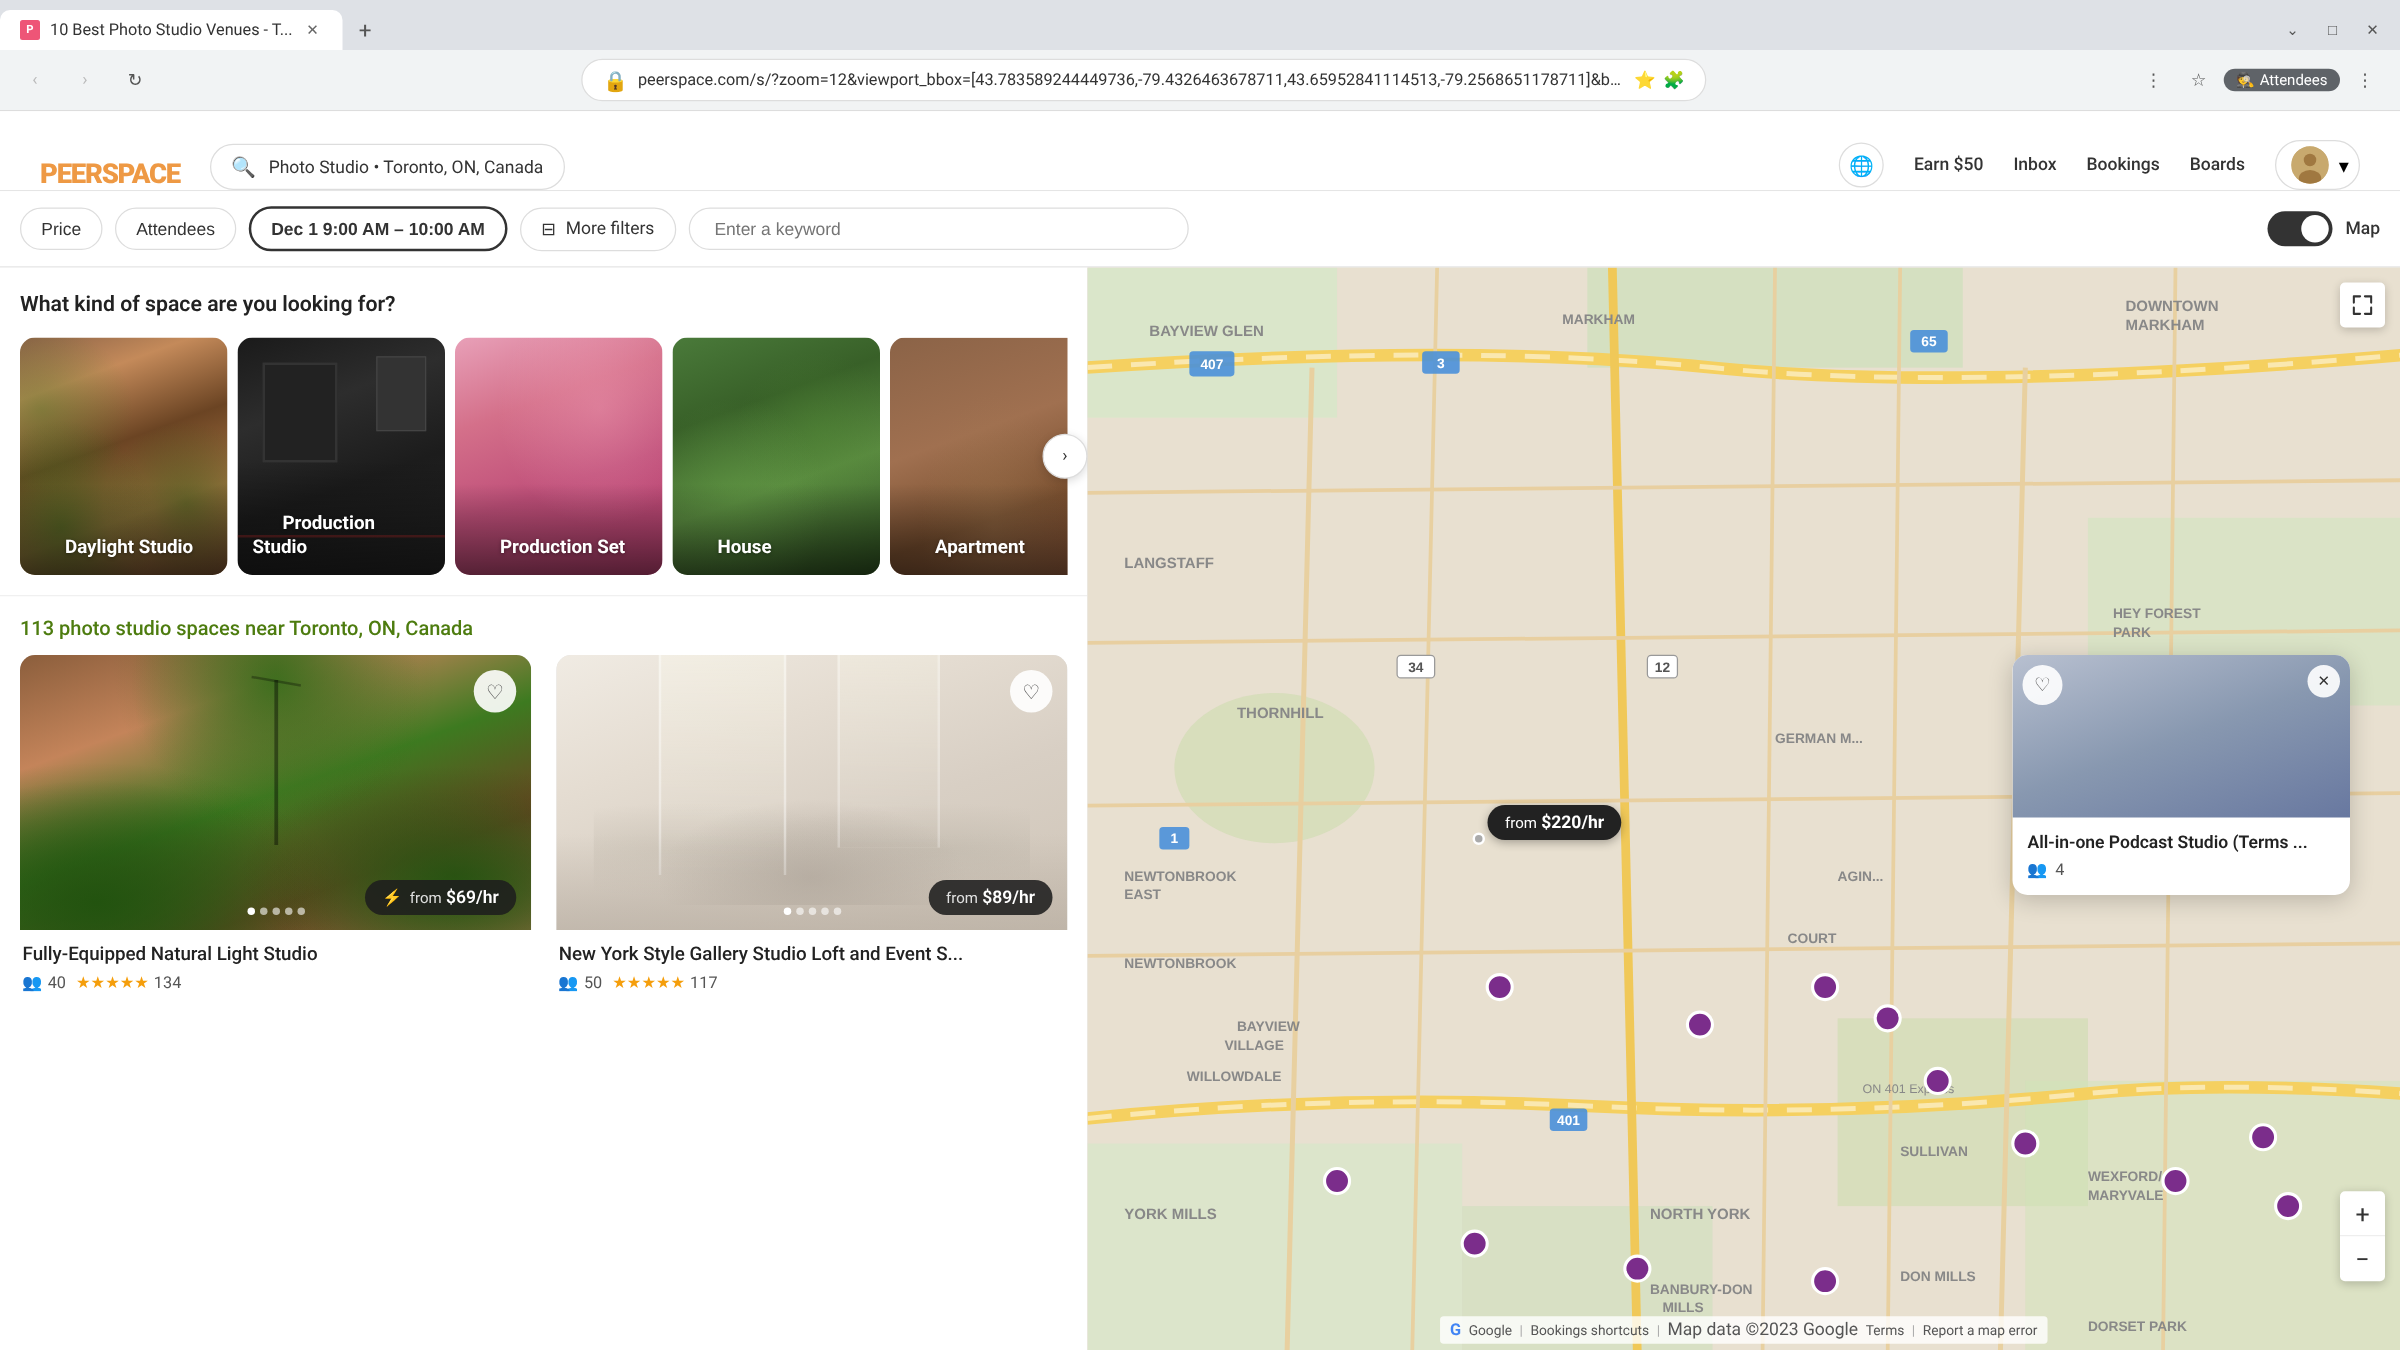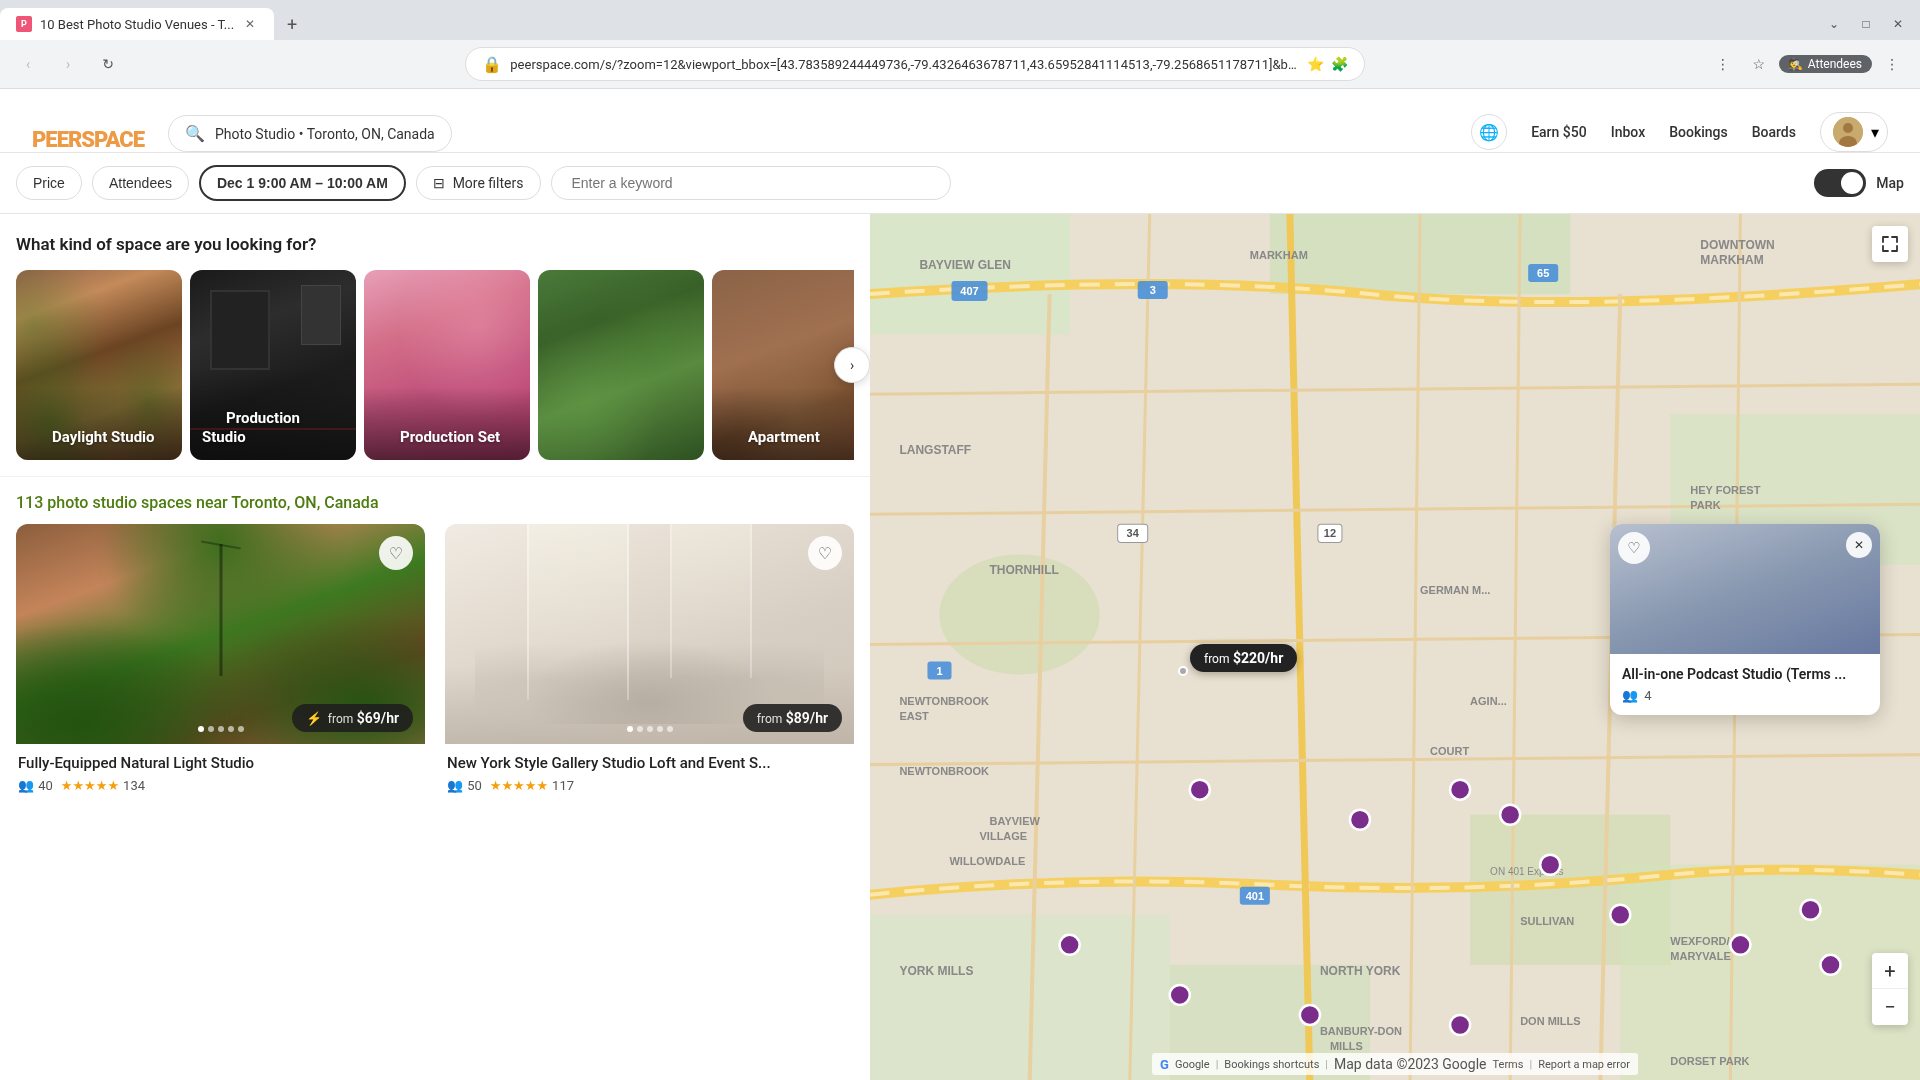--- a/index.html
+++ b/index.html
@@ -265,20 +265,23 @@
             </div>
             <div class="space-type-overlay">
               <span class="space-type-label">Production Set</span>
             </div>
           </div>
 
           <div class="space-type-card">
             <div style="width:100%;height:100%;background:linear-gradient(160deg,#4a7a3a 0%,#386028 30%,#5a8a40 60%,#2d5020 100%);">
               <div style="position:absolute;top:0;left:0;right:0;bottom:0;background:radial-gradient(ellipse at 30% 70%,rgba(100,160,70,0.4) 0%,transparent 45%),radial-gradient(ellipse at 70% 40%,rgba(80,140,50,0.3) 0%,transparent 40%)"></div>
             </div>
+            <div class="space-type-overlay">
+              <span class="space-type-label">House</span>
+            </div>
           </div>
 
           <div class="space-type-card">
             <div style="width:100%;height:100%;background:linear-gradient(160deg,#8B6347 0%,#a07050 40%,#7a5030 70%,#9a6040 100%);">
               <div style="position:absolute;top:0;left:0;right:0;bottom:0;background:radial-gradient(ellipse at 50% 80%,rgba(160,120,80,0.4) 0%,transparent 50%)"></div>
             </div>
             <div class="space-type-overlay">
               <span class="space-type-label">Apartment</span>
             </div>
           </div>

